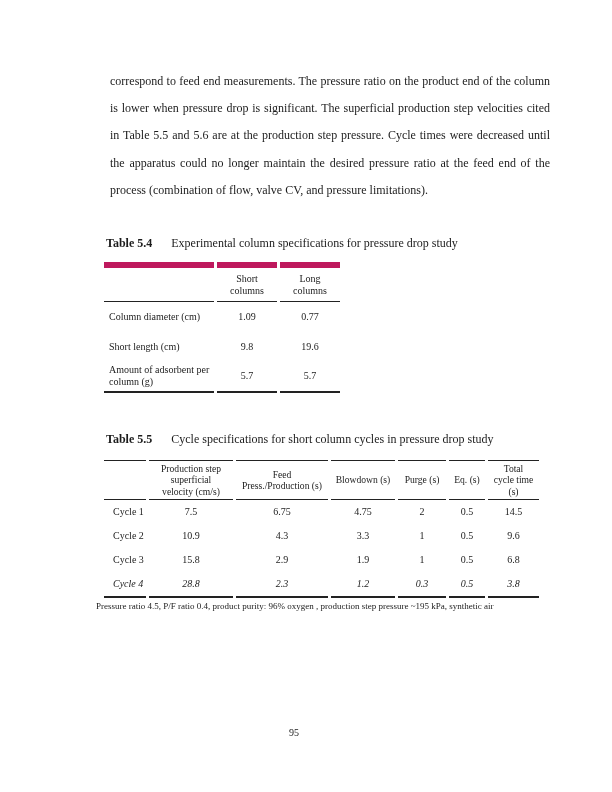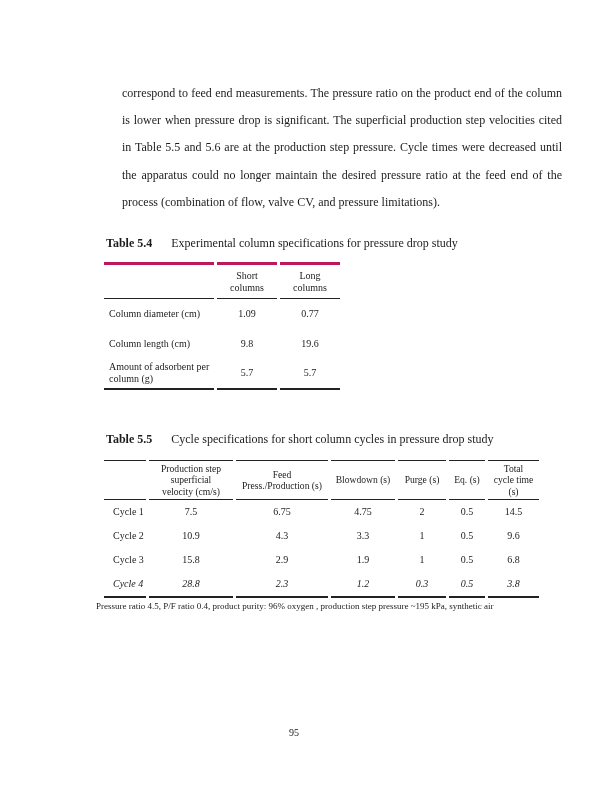--- a/index.html
+++ b/index.html
@@ -11,21 +11,21 @@
     color:#1c1c1c;
     overflow:hidden;
     margin:0 auto;
   }
   
   .body-text{
     position:absolute;
     left:106px;top:64px;width:440px;
     font-size:12px;line-height:27.2px;
     text-align:justify;
-    margin:16px;
+    margin:4px;
   }
   
   .caption{
     position:absolute;left:106px;
     font-size:12px;white-space:nowrap;
   }
   .cap54{top:236px;}
   .cap55{top:432px;}
   .cap-label{font-weight:bold;margin-right:19px;}
   
@@ -36,21 +36,21 @@
     table-layout:fixed;
   }
   th,td{
     font-weight:normal;
     white-space:pre-line;
     overflow:hidden;
   }
   
   .t54{left:101px;top:262px;width:242px;font-size:10px;}
   .t54 th{
-    border-top:3px solid #be185d;
+    border-top:6px solid #be185d;
     border-bottom:1.5px solid #222;
     vertical-align:bottom;
     text-align:center;
     line-height:12px;
     padding:5px 0 4px 0;
   }
   .t54 td{
     text-align:center;
     line-height:12px;
     padding:9px 0;
@@ -113,21 +113,21 @@
 columns</th>
       <th>Long
 columns</th>
     </tr>
     <tr>
       <td class="rowlabel">Column diameter (cm)</td>
       <td>1.09</td>
       <td>0.77</td>
     </tr>
     <tr>
-      <td class="rowlabel">Column length (cm)</td>
+      <td class="rowlabel">Short length (cm)</td>
       <td>9.8</td>
       <td>19.6</td>
     </tr>
     <tr class="tight">
       <td class="rowlabel">Amount of adsorbent per
 column (g)</td>
       <td>5.7</td>
       <td>5.7</td>
     </tr>
   </tbody>

